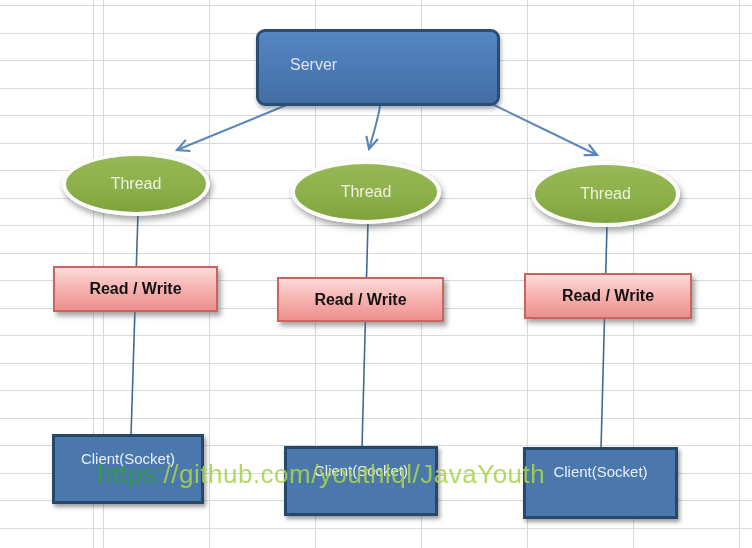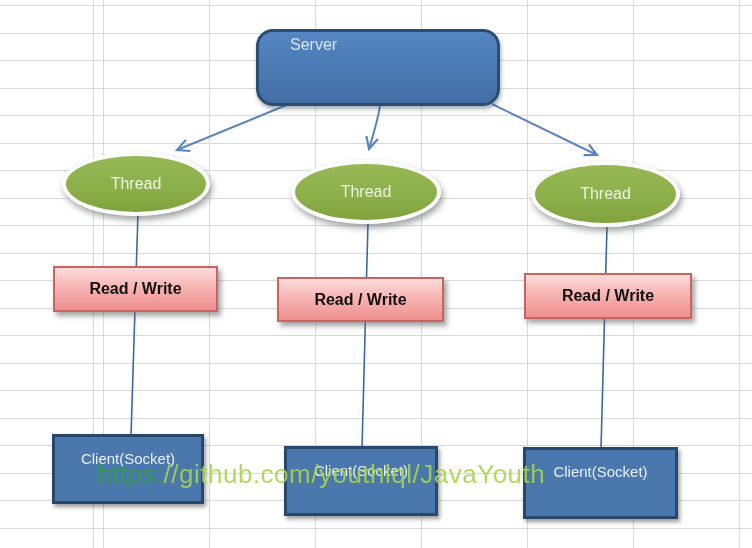--- a/index.html
+++ b/index.html
@@ -13,25 +13,25 @@
       repeating-linear-gradient(to bottom,#d9d9d9 0 1px,transparent 1px 27.5px);
     background-position:103px 0,0 5px;
     font-family:"Liberation Sans",sans-serif;
   }
   .lines-layer{position:absolute;left:0;top:0;z-index:1;}
   .node{position:absolute;z-index:2;box-sizing:border-box;}
 
   .server{
     background:linear-gradient(180deg,#5486c3 0%,#4a79b2 55%,#436ea4 100%);
     border:3px solid #2a4d72;
-    border-radius:17px;
+    border-radius:9px;
     box-shadow:1px 3px 4px rgba(60,70,90,.45);
     color:#dbe5f1;
     font-size:16px;
-    padding:4px 0 0 31px;
+    padding:24px 0 0 31px;
   }
   .thread{
     border-radius:50%;
     background:linear-gradient(180deg,#96b855 0%,#8cb04a 55%,#80a23c 100%);
     border:4px solid #fcfcfa;
     box-shadow:2px 4px 6px rgba(80,85,90,.55);
     display:flex;align-items:center;justify-content:center;
     color:#eef3e2;font-size:16px;
   }
   .rw{

